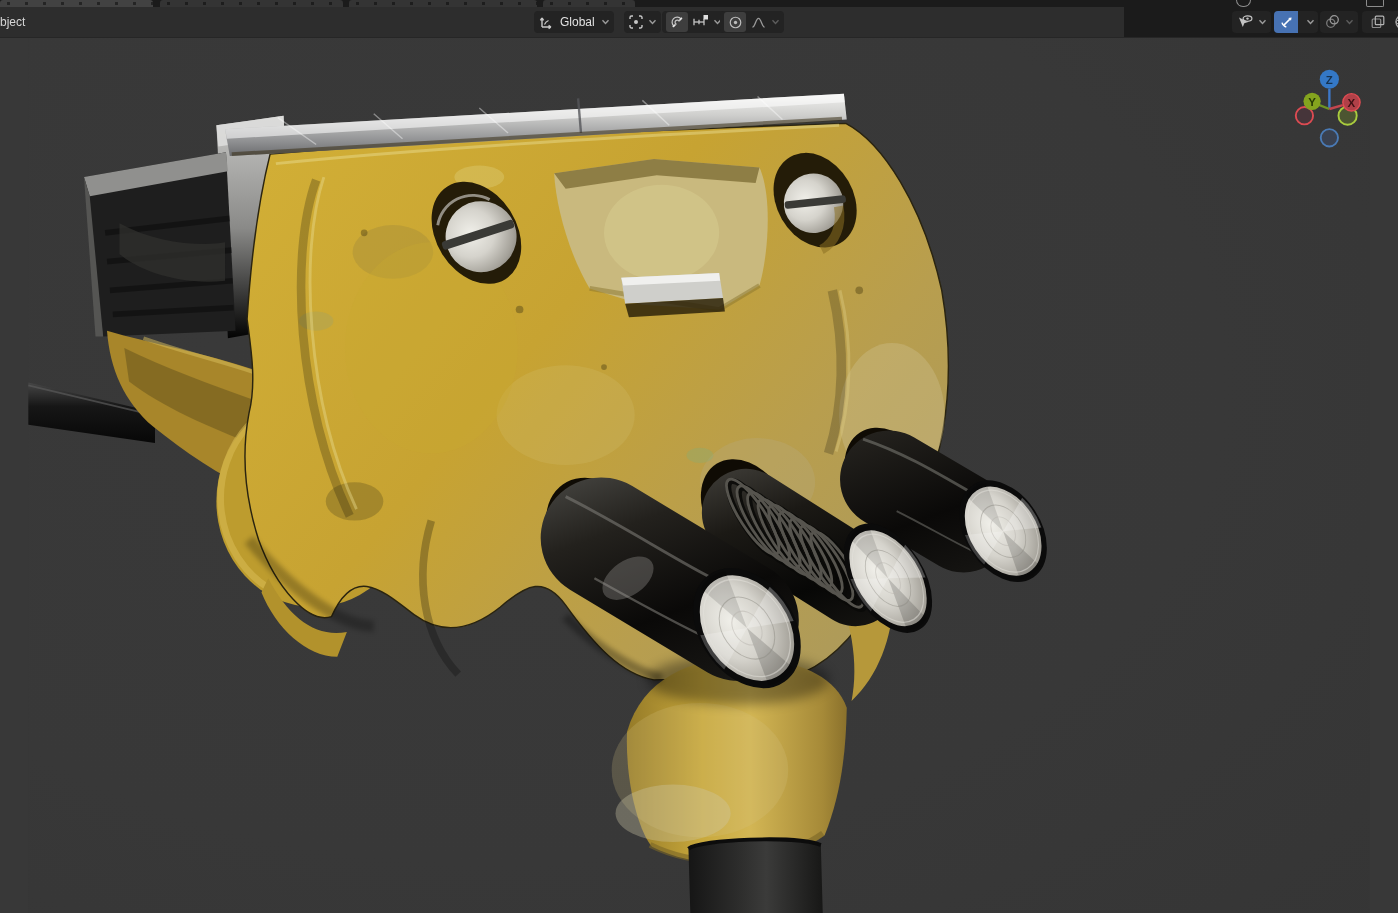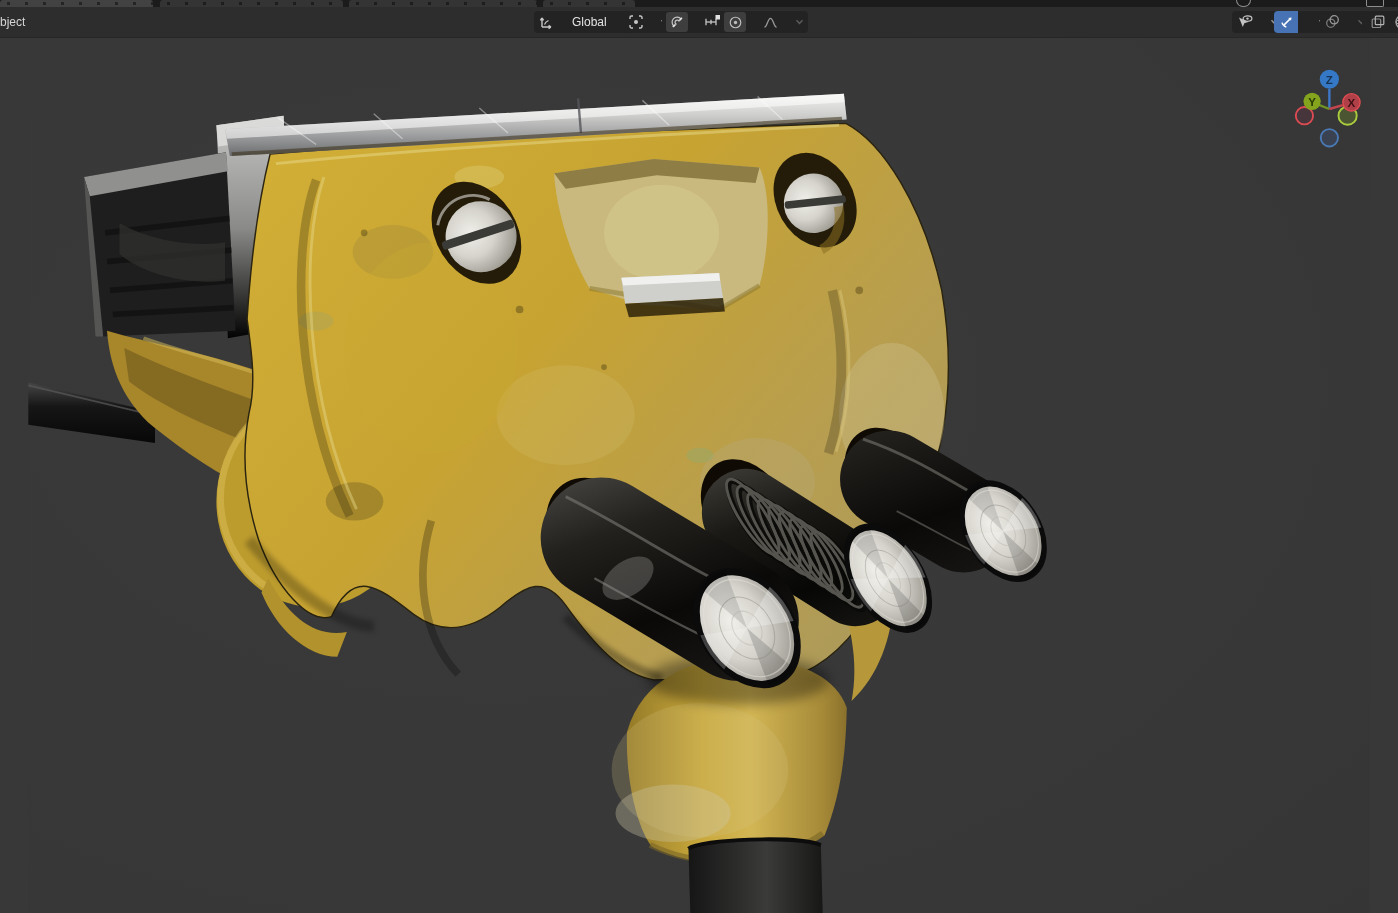--- a/index.html
+++ b/index.html
@@ -5,23 +5,23 @@
   html,body{margin:0;padding:0;width:1398px;height:913px;overflow:hidden;background:#1b1b1b;
     font-family:"Liberation Sans","DejaVu Sans",sans-serif;-webkit-font-smoothing:antialiased;}
   
   #topbar{position:absolute;left:0;top:0;width:1398px;height:7px;background:#1b1b1b;}
   .tabfrag{position:absolute;top:0;height:7px;background:#343434;border-radius:3px 3px 0 0;}
   .tabfrag.active{background:#424242;}
   .glyphdots{position:absolute;top:2px;height:3px;width:100%;
     background:repeating-linear-gradient(90deg,transparent 0 7px,rgba(0,0,0,.45) 7px 10px,transparent 10px 18px);}
   .fragicon{position:absolute;top:0;height:6px;border:1.5px solid #8d8d8d;border-top:none;background:transparent;}
   
-  #vheader{position:absolute;left:0;top:7px;width:1398px;height:30px;background:#2d2d2d;}
+  #vheader{position:absolute;left:0;top:7px;width:1124px;height:30px;background:#2d2d2d;}
   .hgroup{position:absolute;top:4px;height:22px;background:#232323;border-radius:4px;
-    display:flex;align-items:center;padding:0 4px;gap:16px;}
+    display:flex;align-items:center;padding:0 4px;gap:4px;}
   .hlabel{font-size:12px;color:#e2e2e2;padding:0 2px;}
   .toggle-sq{width:22px;height:20px;border-radius:3px;display:flex;align-items:center;justify-content:center;}
   .toggle-on-dark{background:#3e3e3e;}
   .toggle-blue{background:#4772b3;}
   .modetext{position:absolute;left:0;top:0;height:30px;line-height:30px;font-size:12px;color:#d6d6d6;}
   svg.ic{display:block;}
   
   #viewport{position:absolute;left:0;top:37px;width:1398px;height:876px;background:#383838;border-top:1px solid #262626;box-sizing:border-box;}
   #scene{position:absolute;left:0;top:0;}
 </style>

